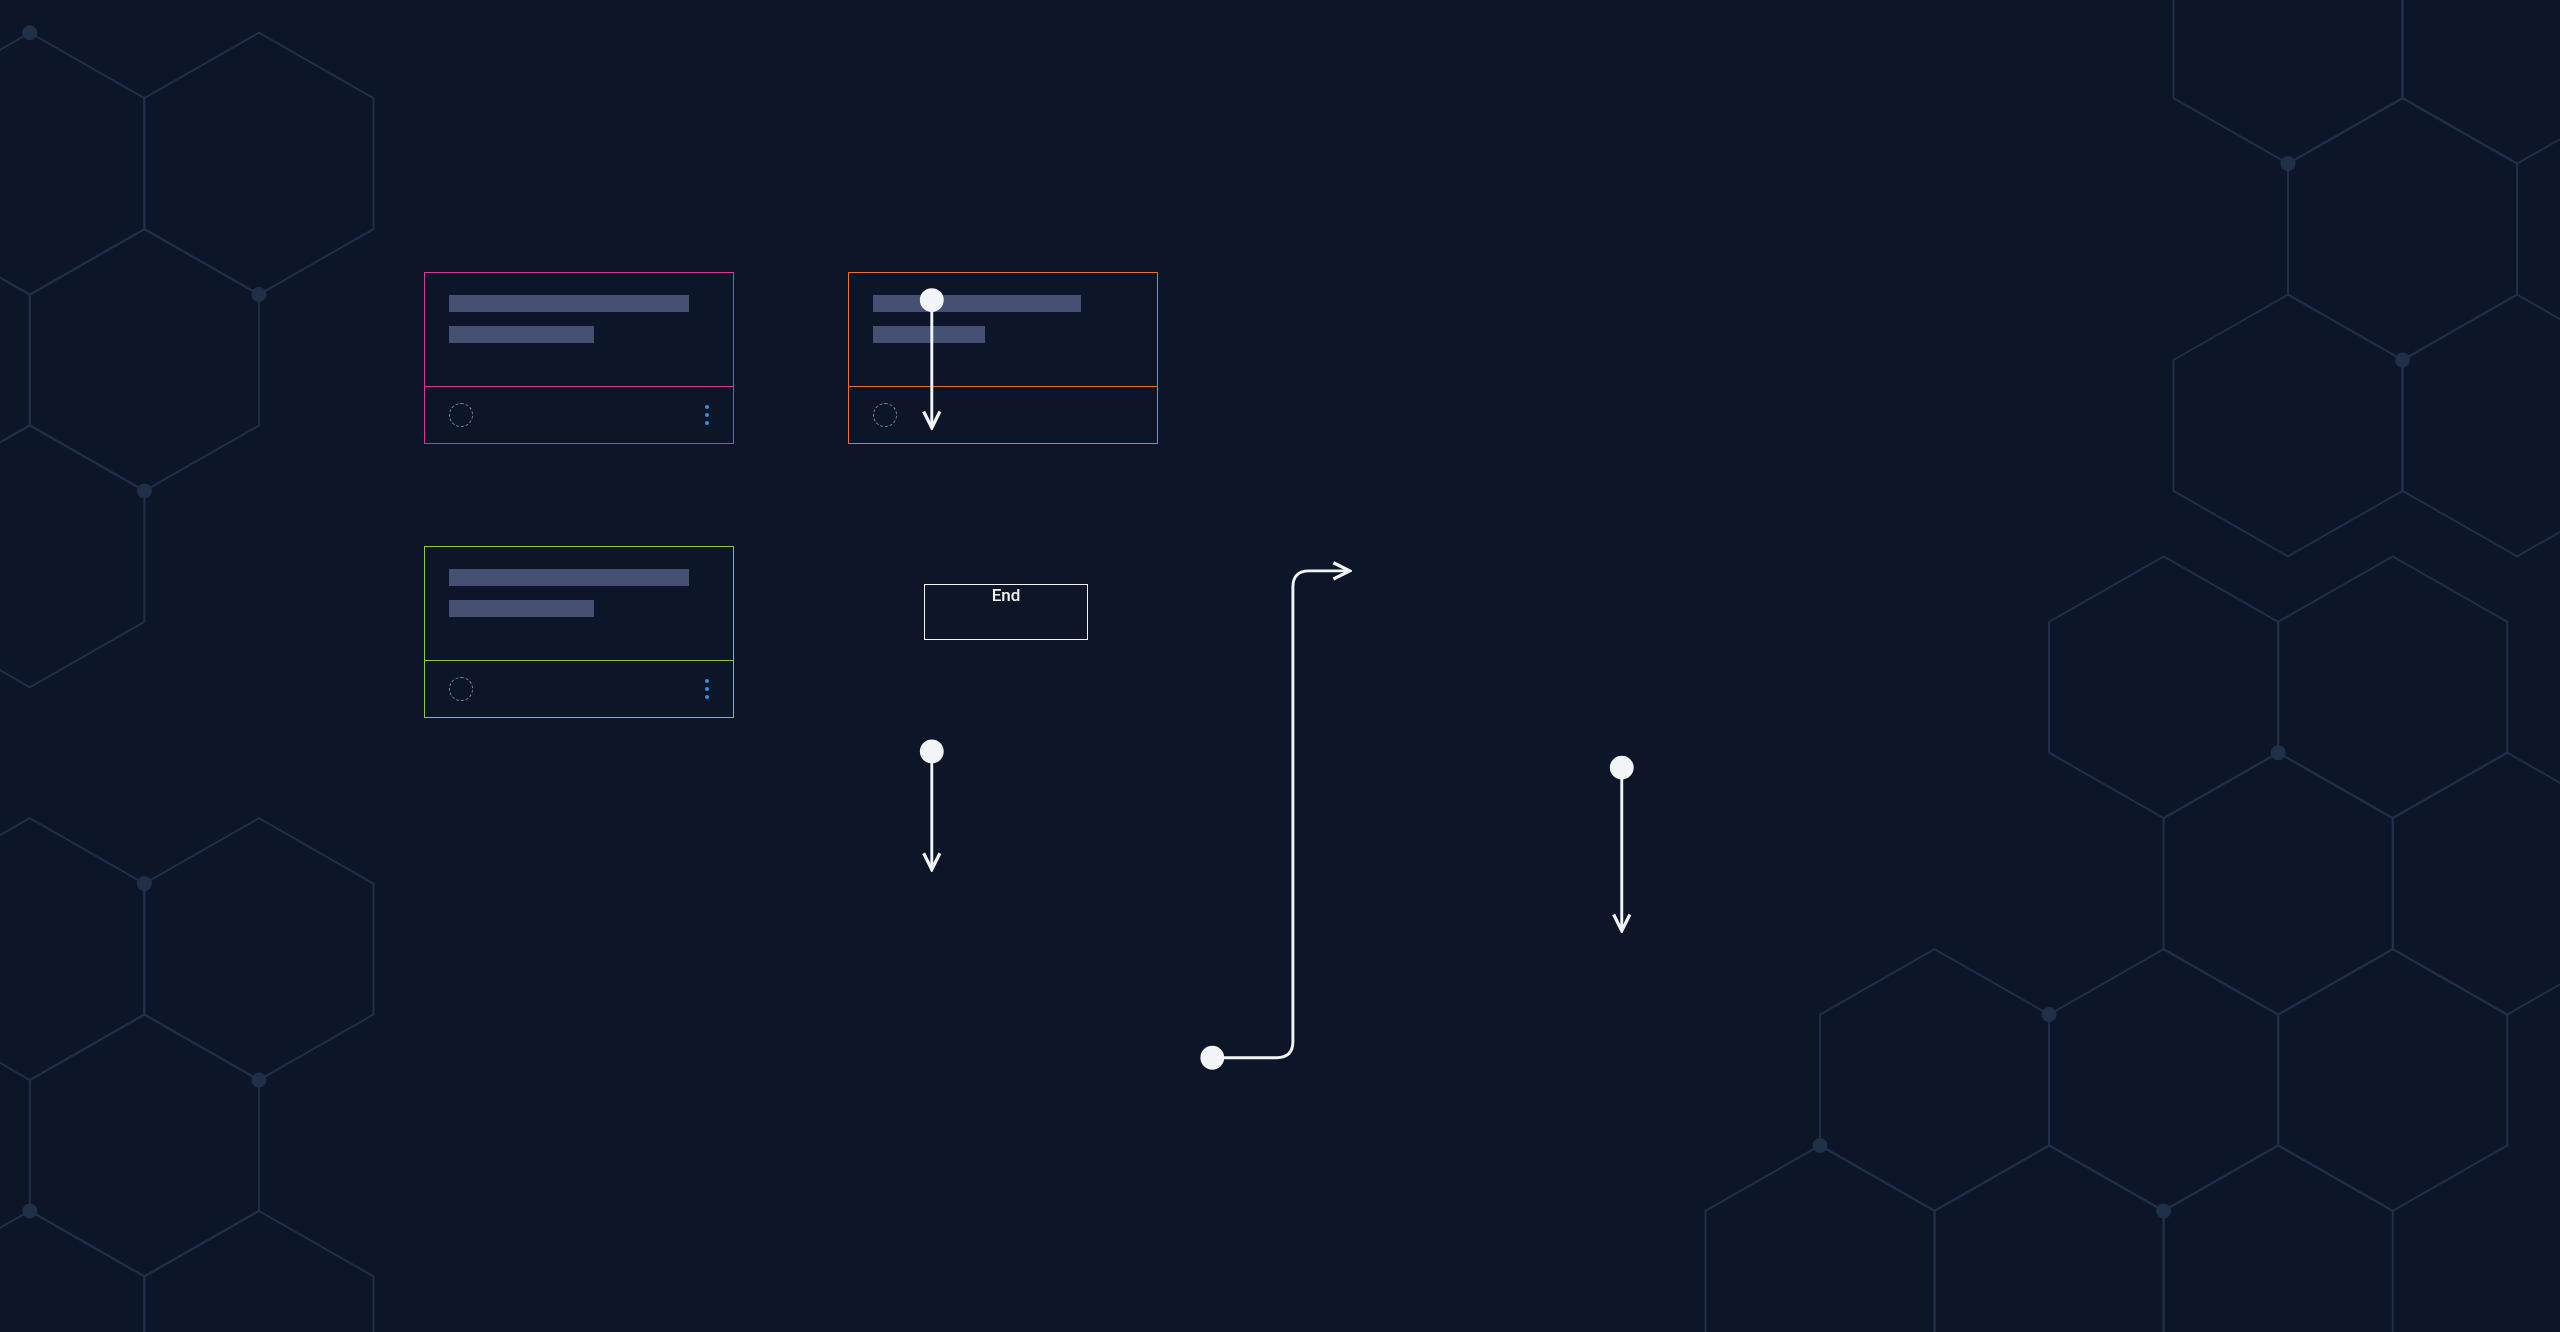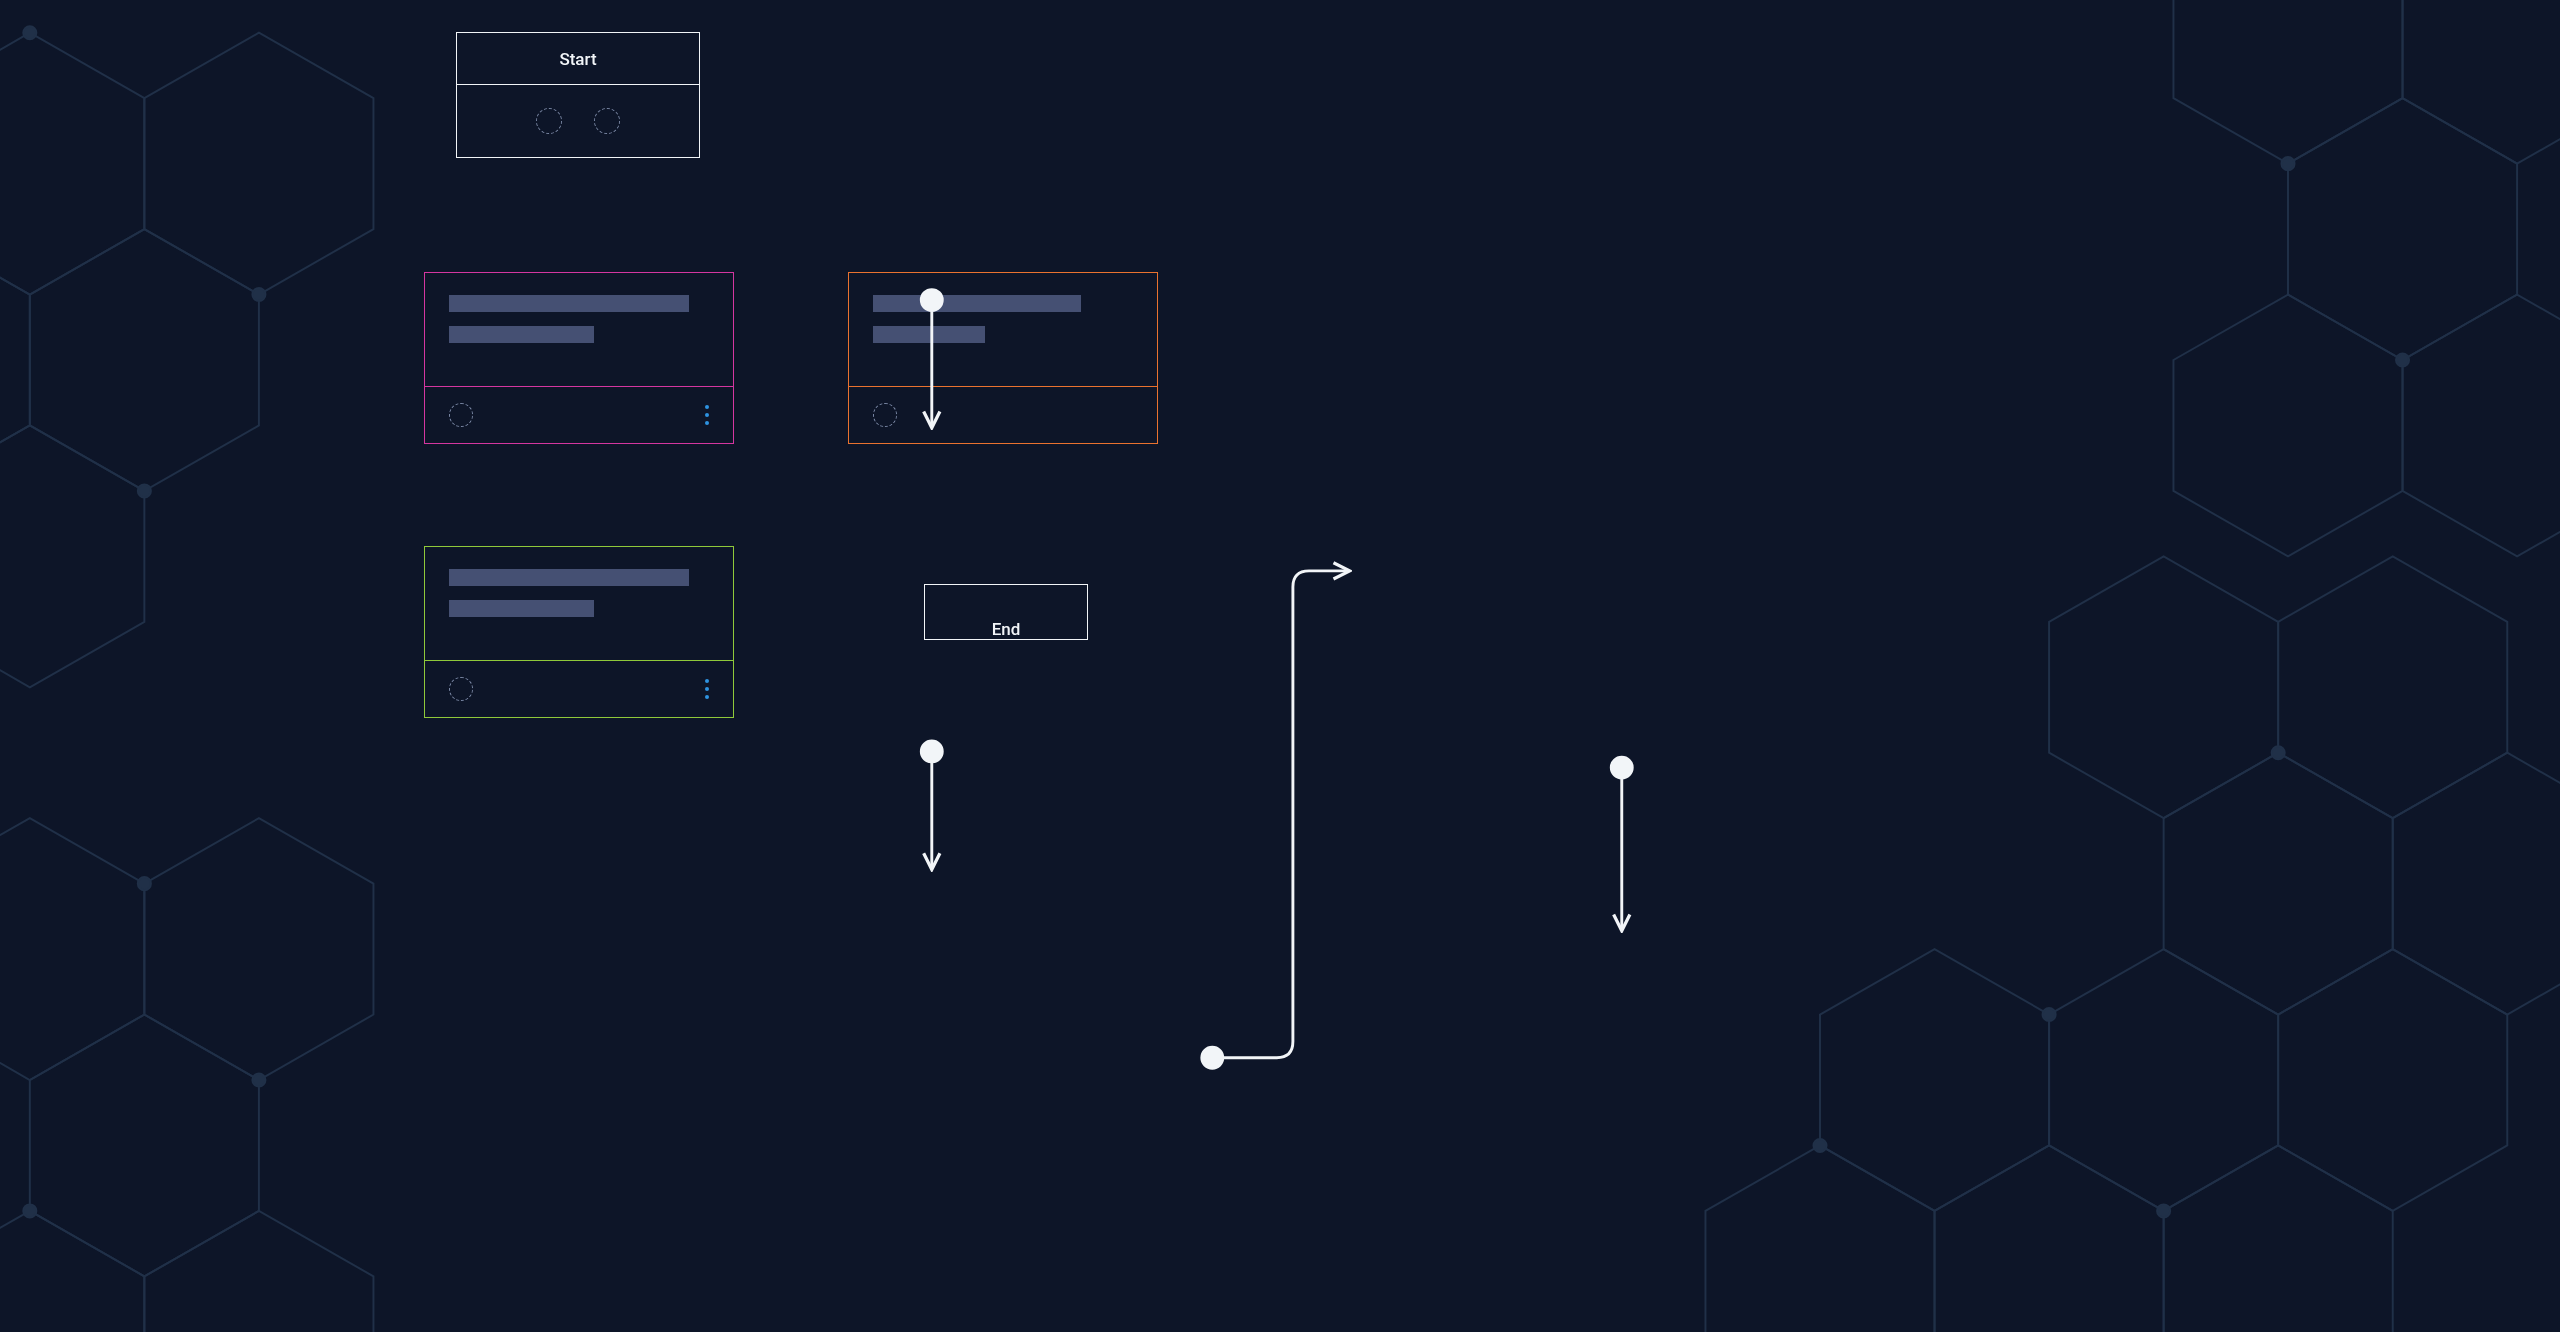--- a/index.html
+++ b/index.html
@@ -22,21 +22,21 @@
   }
   .node {
     position: absolute;
     border: 1.5px solid;
     background: #0d1528;
   }
   .node-start, .node-end {
     border-color: #f2f5f8;
     color: #f2f5f8;
     display: flex;
-    align-items: flex-end;
+    align-items: flex-start;
     justify-content: center;
     font-size: 17px;
     font-weight: 500;
   }
   .start-box {
     width: 244px;
     height: 126px;
     display: flex;
     flex-direction: column;
   }
@@ -161,27 +161,20 @@
       <circle cx="1410" cy="100" r="4" fill="#203048"></circle>
       <circle cx="1480" cy="220" r="4" fill="#203048"></circle>
       <circle cx="1404" cy="460" r="4" fill="#203048"></circle>
       <circle cx="1264" cy="620" r="4" fill="#203048"></circle>
       <circle cx="1124" cy="700" r="4" fill="#203048"></circle>
       <circle cx="1334" cy="740" r="4" fill="#203048"></circle>
       <circle cx="1124" cy="820" r="4" fill="#203048"></circle>
     </g>
   </svg>
 
-  <div class="node start-box" style="left:456px; top:32px; border-color:#f2f5f8;">
-    <div class="start-header">Start</div>
-    <div class="start-body">
-      <span class="dashed-circle"></span>
-      <span class="dashed-circle"></span>
-    </div>
-  </div>
 
   <div class="node task-node magenta" style="left:424px; top:272px;">
     <div class="task-body">
       <span class="bar bar-long"></span>
       <span class="bar bar-short"></span>
     </div>
     <div class="task-footer">
       <span class="footer-circle"></span>
       <span class="dots">
         <span class="dot"></span>

